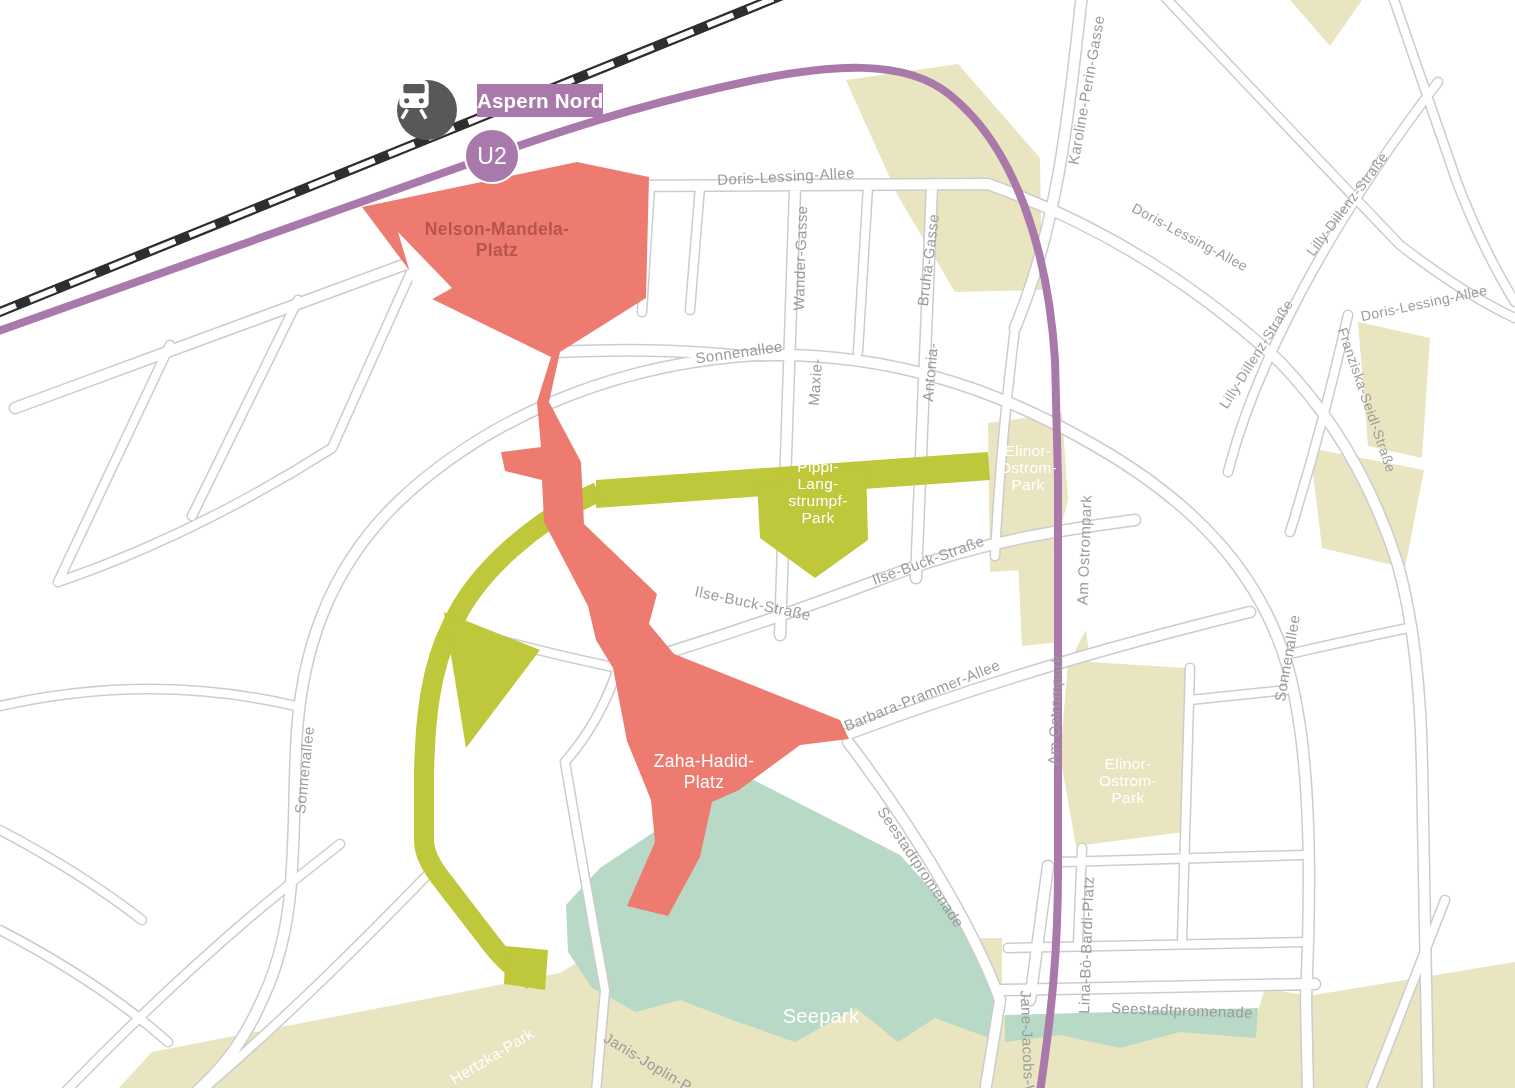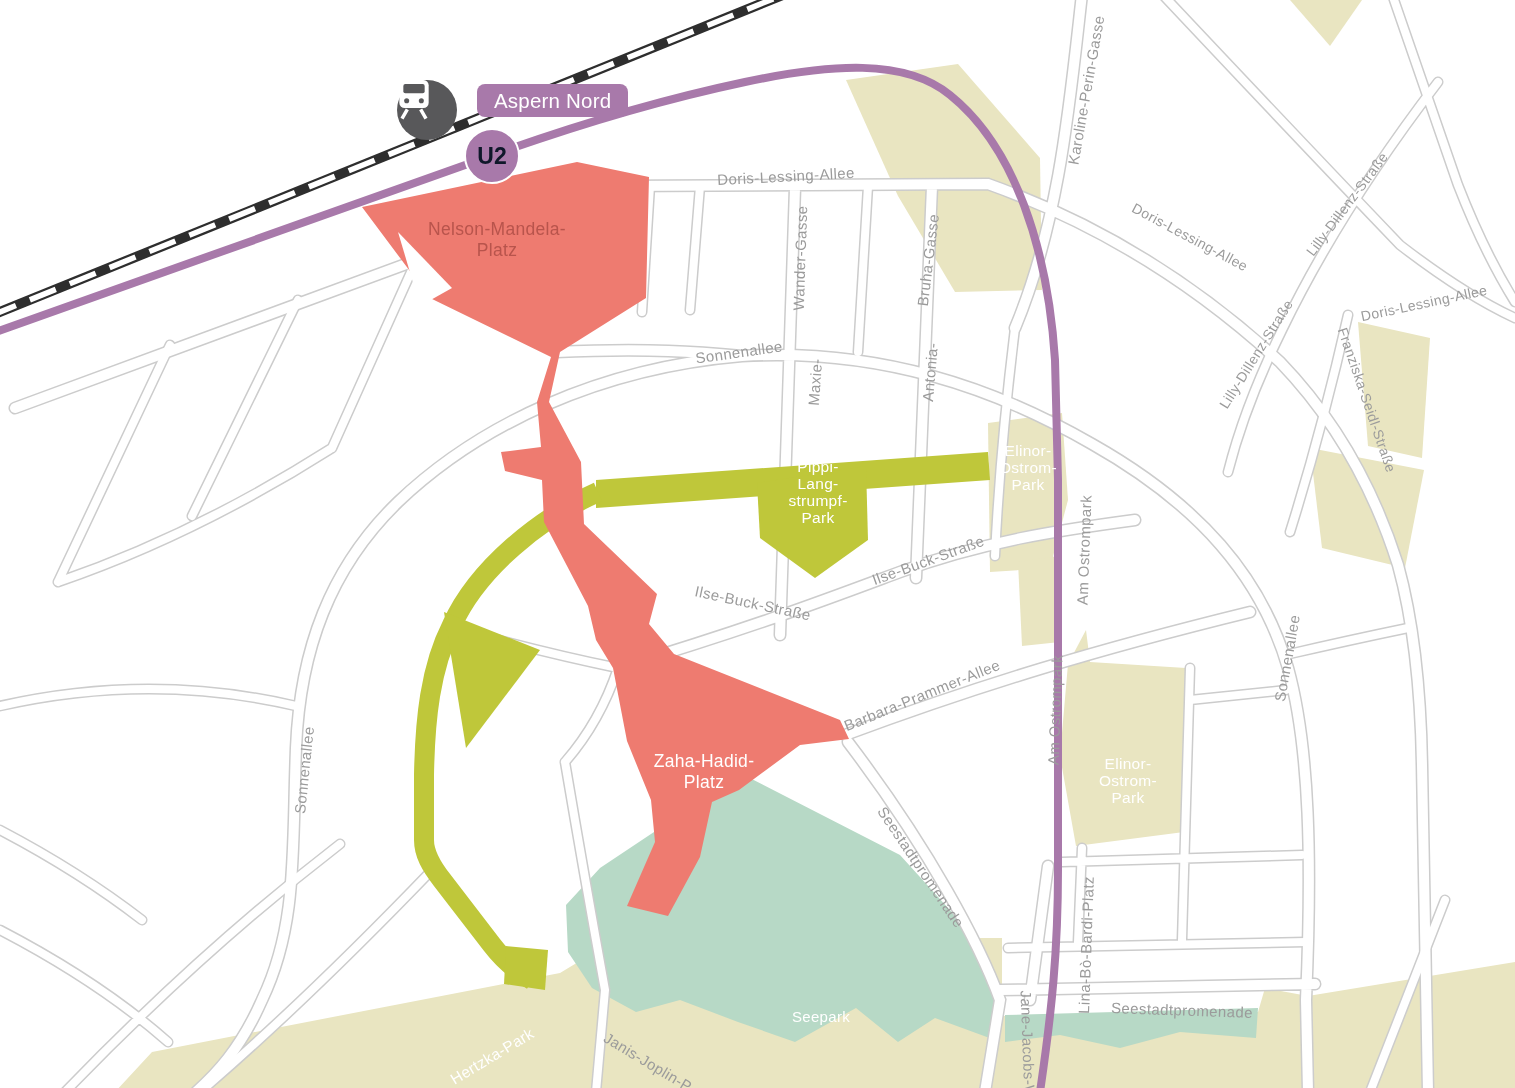--- a/index.html
+++ b/index.html
@@ -10,29 +10,29 @@
   html,body{margin:0;padding:0;}
   #map{position:relative;width:1515px;height:1088px;background:#fff;overflow:hidden;
        font-family:"Liberation Sans", sans-serif;}
   #map svg{position:absolute;left:0;top:0;}
   .lbl{position:absolute;white-space:nowrap;color:var(--street_text);font-size:15px;
        letter-spacing:.4px;transform-origin:center;}
   .lbl.sm{font-size:14px;}
   .place{position:absolute;color:#fff;text-align:center;font-size:15.5px;line-height:17px;
        letter-spacing:.3px;transform-origin:center;}
   .place.big{font-size:17.5px;line-height:21px;}
-  .place.darkred{color:var(--red_text);}
+  .place.darkred{color:var(--red_text);font-weight:bold;}
   .place span{display:block;}
   .station-icon{position:absolute;left:397px;top:80px;width:60px;height:60px;border-radius:50%;
        background:var(--station_gray);display:flex;align-items:center;justify-content:center;}
-  .station-badge{position:absolute;left:477px;top:84px;height:33px;padding:0 17px;
-       background:var(--purple);border-radius:8px;color:#fff;font-weight:normal;font-size:20.5px;
+  .station-badge{position:absolute;left:477px;top:84px;height:33px;padding:0 0;
+       background:var(--purple);border-radius:0;color:#fff;font-weight:bold;font-size:20.5px;
        display:flex;align-items:center;justify-content:center;letter-spacing:.2px;}
   .u2-badge{position:absolute;left:464px;top:128px;width:52px;height:52px;border-radius:50%;
-       background:var(--purple);border:2px solid #fff;color:#0f172a;font-weight:bold;font-size:23px;
+       background:var(--purple);border:2px solid #fff;color:#ffffff;font-weight:normal;font-size:23px;
        display:flex;align-items:center;justify-content:center;}
 </style>
 </head>
 <body>
 
 <div id="map">
 
 <svg width="1515" height="1088" viewBox="0 0 1515 1088">
 
   <g style="fill:var(--beige)">
@@ -152,21 +152,21 @@
 <div class="place" style="left:1028px;top:467px;transform:translate(-50%,-50%)">
   <span>Elinor-</span>
       <span>Ostrom-</span>
   <span>Park</span>
 </div>
 <div class="place" style="left:1128px;top:780px;transform:translate(-50%,-50%)">
   <span>Elinor-</span>
       <span>Ostrom-</span>
   <span>Park</span>
 </div>
-<div class="place" style="left:821px;top:1016px;transform:translate(-50%,-50%);font-size:15px">
+<div class="place" style="left:821px;top:1016px;transform:translate(-50%,-50%);font-size:20px">
   <span>Seepark</span>
 </div>
 <div class="place" style="left:492px;top:1056px;transform:translate(-50%,-50%) rotate(-31deg)">
   <span>Hertzka-Park</span>
 </div>
 
 <div class="lbl" style="left:786px;top:176px;transform:translate(-50%,-50%) rotate(-3deg)">Doris-Lessing-Allee</div>
 <div class="lbl" style="left:800px;top:258px;transform:translate(-50%,-50%) rotate(-88deg)">Wander-Gasse</div>
 <div class="lbl" style="left:928px;top:260px;transform:translate(-50%,-50%) rotate(-83deg)">Bruha-Gasse</div>
 <div class="lbl" style="left:739px;top:352px;transform:translate(-50%,-50%) rotate(-8deg)">Sonnenallee</div>

